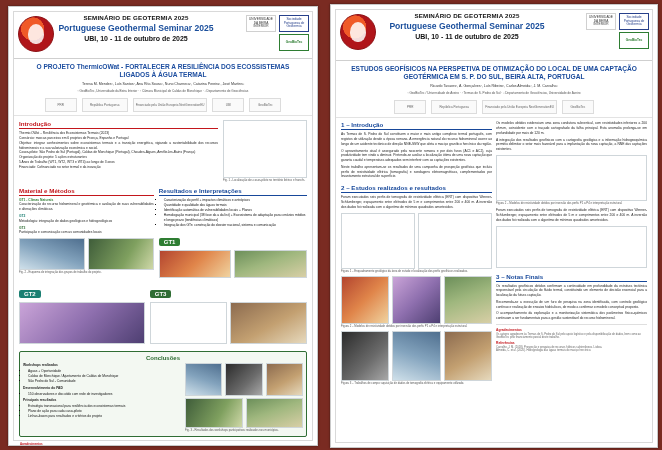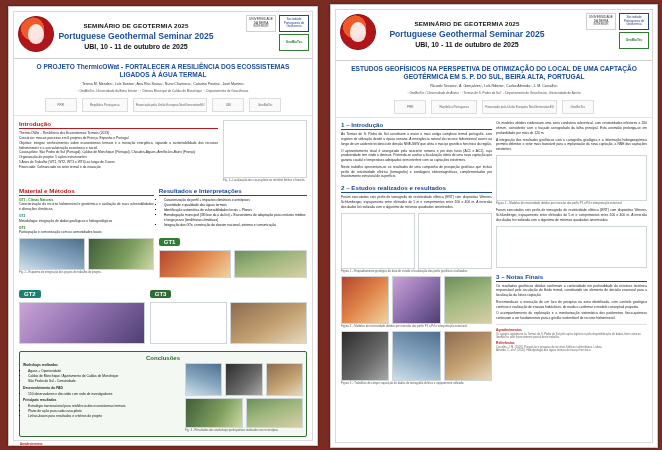--- a/index.html
+++ b/index.html
@@ -25,21 +25,21 @@
   .hdr-b{height:50px;}
   .logo-left{
     position:absolute;left:4px;top:4px;width:34px;height:34px;border-radius:50%;
     background:radial-gradient(circle at 40% 35%,#f05a28 0 38%,#b0151a 39% 100%);
     border:1px solid #8c1013;
   }
   .logo-left:after{
     content:"";position:absolute;left:9px;top:7px;width:16px;height:20px;
     background:#ffffff;border-radius:50% 50% 45% 45%;opacity:.85;
   }
-  .hdr-txt{position:absolute;left:42px;right:96px;top:10px;text-align:center;}
+  .hdr-txt{position:absolute;left:42px;right:96px;top:2px;text-align:center;}
   .hdr-l1{font-size:6.2px;font-weight:bold;color:#111;letter-spacing:.2px;}
   .hdr-l2{font-size:8.6px;font-weight:bold;color:#1b4f9c;margin-top:2px;}
   .hdr-l3{font-size:7px;font-weight:bold;color:#111;margin-top:2px;}
   .hdr-logos{position:absolute;right:3px;top:3px;display:flex;gap:3px;align-items:flex-start;}
   .mini-logo{
     width:30px;height:17px;border:1px solid #d0d0d0;background:#fff;
     font-size:3.2px;color:#333;display:flex;align-items:center;justify-content:center;
     text-align:center;line-height:1.05;padding:0 1px;box-sizing:border-box;
   }
   .mini-logo.green{border-color:#2e7d32;color:#2e7d32;font-weight:bold;}

